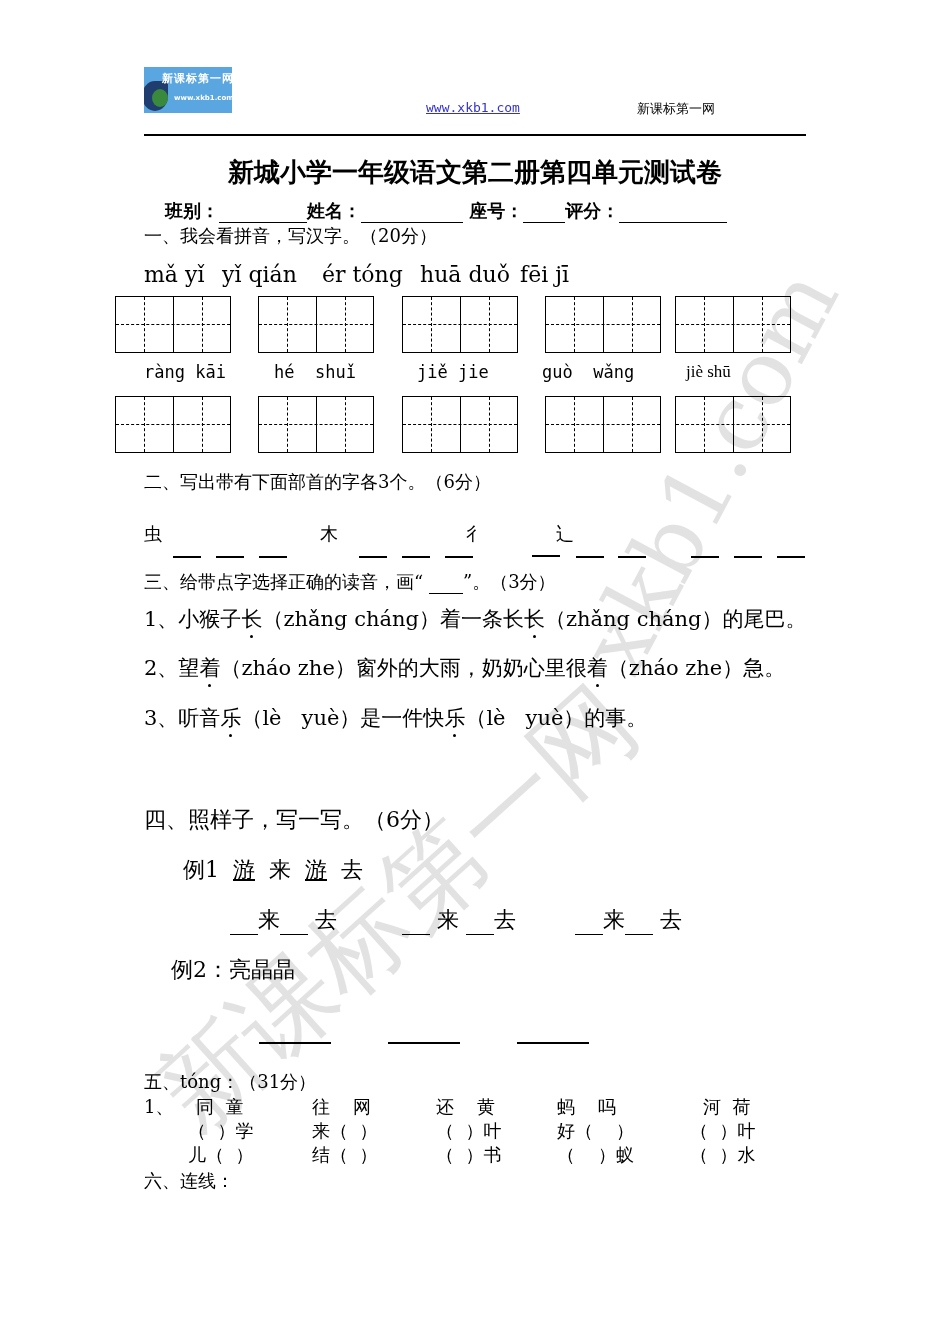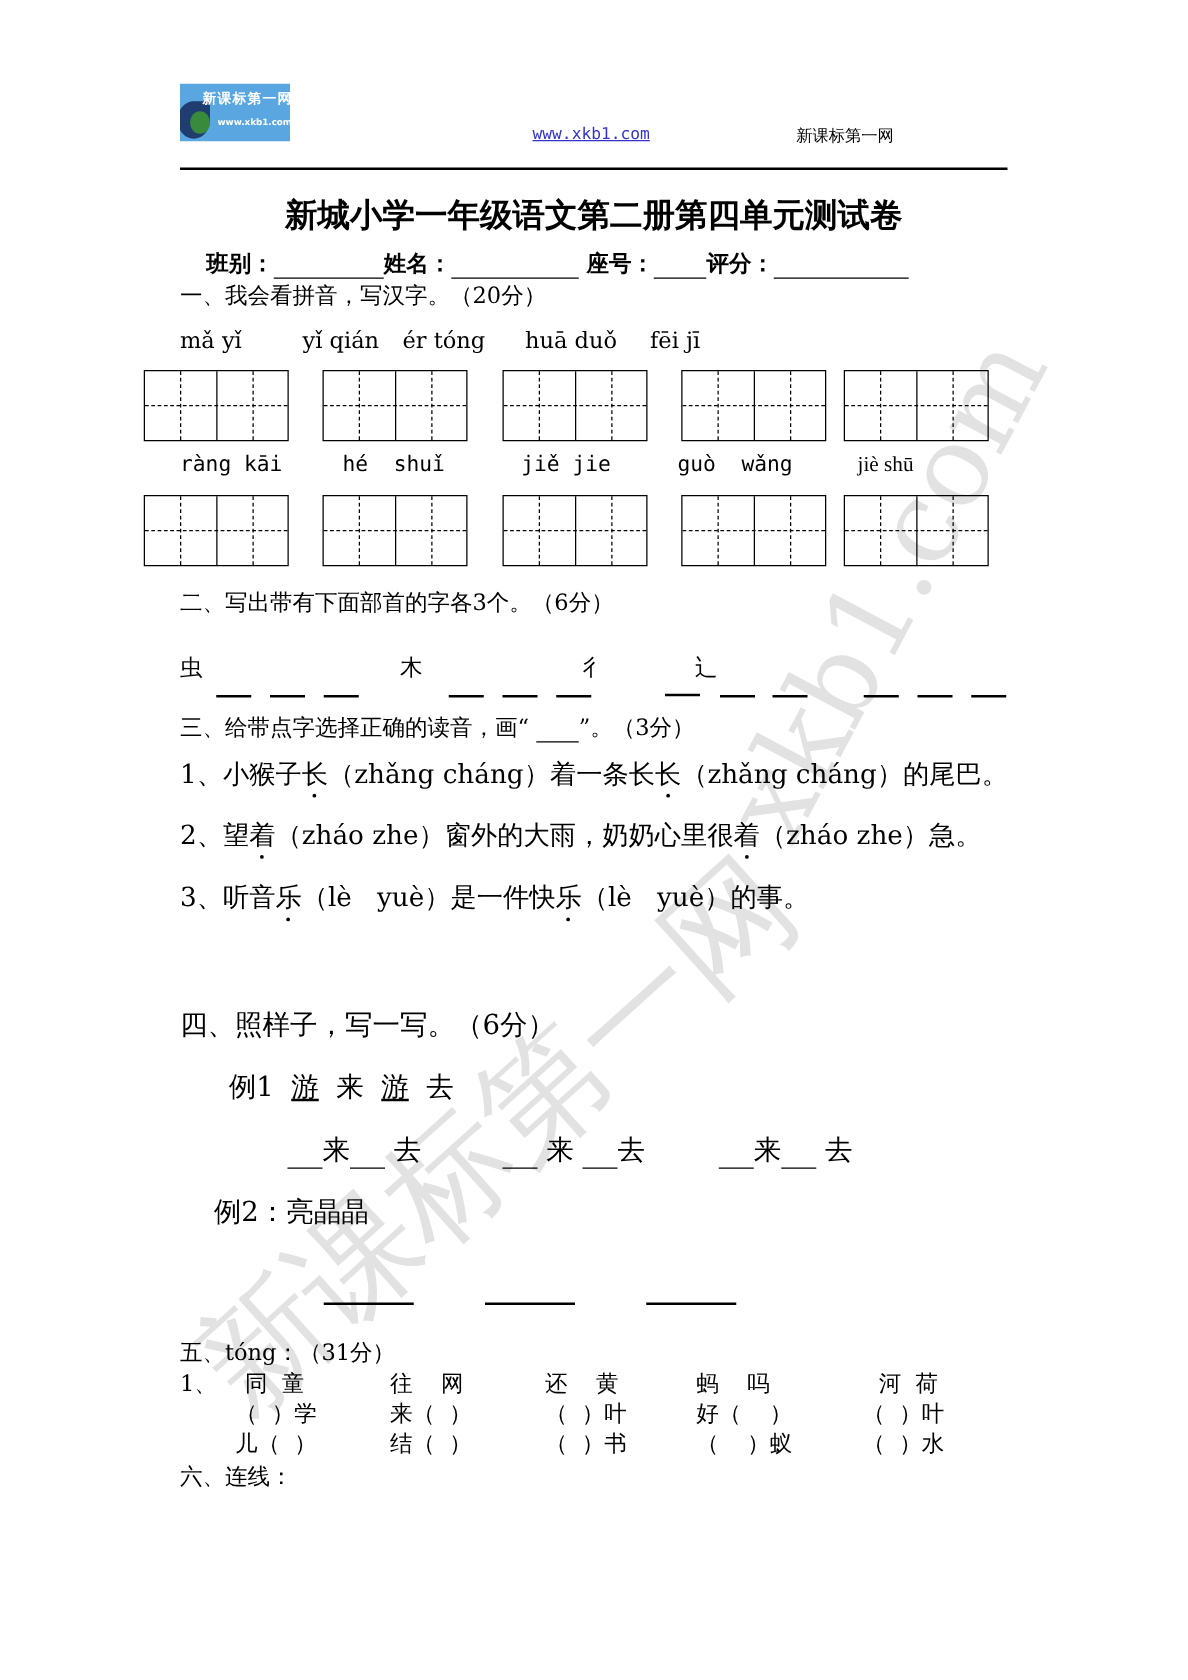--- a/index.html
+++ b/index.html
@@ -11,21 +11,21 @@
   .logo .t2 { position:absolute; left:30px; top:27px; font-size:7px; color:#fff; font-weight:bold; font-family:"DejaVu Sans",sans-serif; }
   .logo .swoosh { position:absolute; left:-2px; top:14px; width:26px; height:30px; border-radius:50% 0 50% 50%; background:#1f3d6e; }
   .logo .swoosh2 { position:absolute; left:8px; top:22px; width:16px; height:18px; border-radius:50%; background:#3a8a3e; }
   .url { left:426px; top:100px; font-size:13px; color:#3333cc; text-decoration:underline; font-family:"DejaVu Sans Mono",monospace; }
   .site { left:637px; top:100px; font-size:13px; font-family:"DejaVu Sans",sans-serif; }
   .hr { left:144px; top:134px; width:662px; height:2px; background:#000; }
   .title { left:0; width:950px; top:155px; text-align:center; font-size:26px; font-weight:bold; }
   .info { left:165px; top:199px; font-size:18px; font-weight:bold; }
   .blank { display:inline-block; border-bottom:1.5px solid #000; height:18px; vertical-align:bottom; }
   .sec { font-size:18px; }
-  .py { font-size:18px; }
+  .py { font-size:22px; }
   .boxgrp { position:absolute; width:116px; height:57px; border:1.5px solid #000; box-sizing:border-box; }
   .boxgrp .mid { position:absolute; left:57px; top:0; bottom:0; border-left:1.5px solid #000; }
   .boxgrp .h { position:absolute; left:0; right:0; top:27px; border-top:1px dashed #000; }
   .boxgrp .v1 { position:absolute; left:28px; top:0; bottom:0; border-left:1px dashed #000; }
   .boxgrp .v2 { position:absolute; left:86px; top:0; bottom:0; border-left:1px dashed #000; }
   .line { position:absolute; height:1.5px; background:#000; }
   .dot { position:relative; }
   .dot::after { content:""; position:absolute; left:50%; bottom:-7px; width:3px; height:3px; margin-left:-1.5px; background:#000; border-radius:50%; }
   .ul { text-decoration:underline; }
   .wm { font-size:100px; color:rgba(150,150,150,0.28); transform-origin:0 0; font-family:"DejaVu Serif",serif; }
@@ -49,21 +49,21 @@
 
 <div class="abs title">新城小学一年级语文第二册第四单元测试卷</div>
 
 <div class="abs info">
   <span>班别：</span><span class="blank" style="width:88px"></span><span>姓名：</span><span class="blank" style="width:102px"></span>&nbsp;<span>座号：</span><span class="blank" style="width:42px"></span><span>评分：</span><span class="blank" style="width:108px"></span>
 </div>
 
 <div class="abs sec" style="left:144px;top:224px;">一、我会看拼音，写汉字。（20分）</div>
 
 <div class="abs py" style="left:144px;top:262px;">mǎ yǐ</div>
-<div class="abs py" style="left:242px;top:262px;">yǐ qián</div>
+<div class="abs py" style="left:222px;top:262px;">yǐ qián</div>
 <div class="abs py" style="left:322px;top:262px;">ér tóng</div>
 <div class="abs py" style="left:420px;top:262px;">huā duǒ</div>
 <div class="abs py" style="left:520px;top:262px;">fēi jī</div>
 
 <div class="boxgrp" style="left:115px;top:296px;">
     <div class="mid"></div>
     <div class="h"></div>
     <div class="v1"></div>
     <div class="v2"></div>
   </div>

